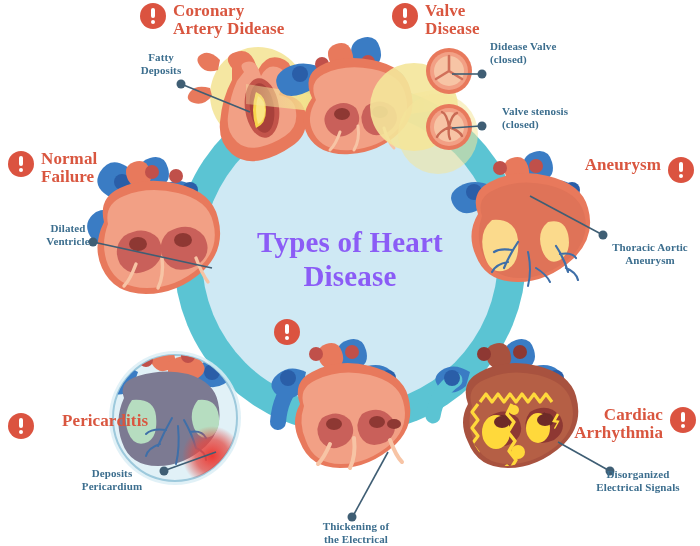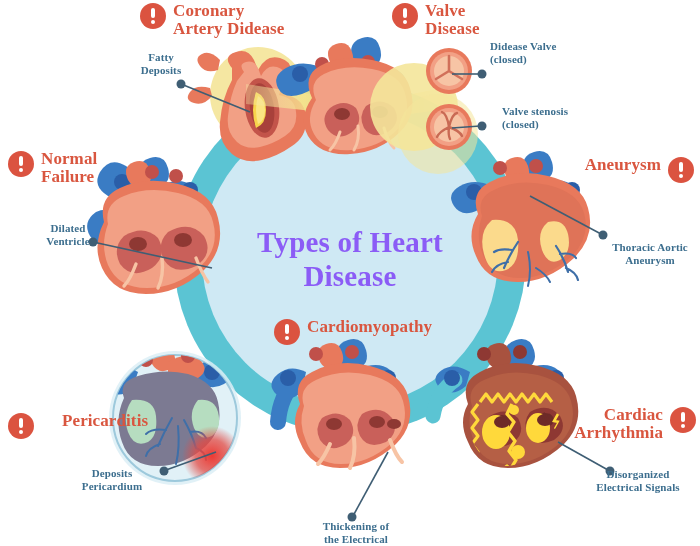--- a/index.html
+++ b/index.html
@@ -323,21 +323,20 @@
 Failure</span>
   </div>
 
   <div class="dz r" style="right:6px;top:156px;">
     <span class="badge"></span>
     <span class="dztext">Aneurysm</span>
   </div>
 
   <div class="dz" style="left:274px;top:318px;">
     <span class="badge"></span>
-    <span class="dztext">Cardiomyopathy</span>
   </div>
 
   <div class="dz" style="left:8px;top:412px;gap:28px;">
     <span class="badge"></span>
     <span class="dztext">Pericarditis</span>
   </div>
 
   <div class="dz r" style="right:4px;top:406px;justify-content:flex-end;">
     <span class="badge"></span>
     <span class="dztext">Cardiac

